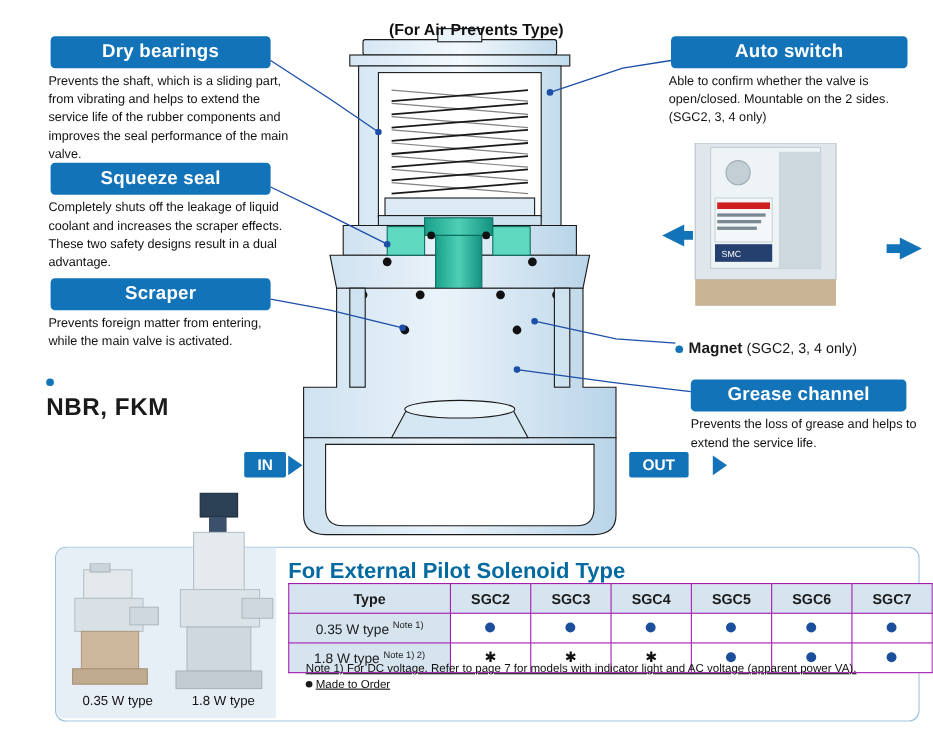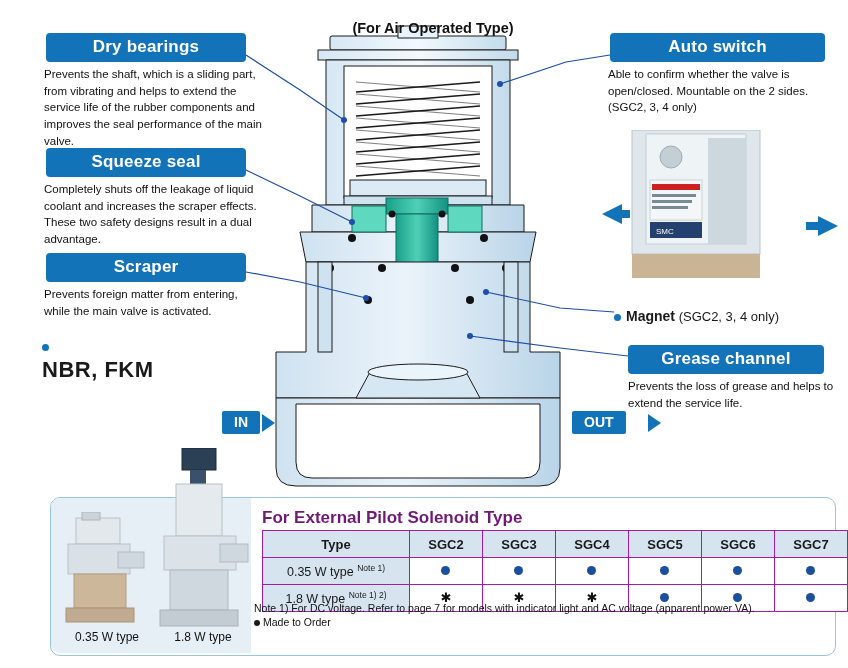--- a/index.html
+++ b/index.html
@@ -91,21 +91,21 @@
   
   #bottom-panel{
     left:50px;top:497px;width:784px;height:157px;
     border:1px solid #9cc3e0;border-radius:10px;background:#ffffff;
   }
   #bottom-left-bg{
     left:51px;top:498px;width:200px;height:155px;
     background:#e7eff6;border-radius:9px 0 0 9px;
   }
   #pilot-title{
-    left:262px;top:508px;font-size:17px;font-weight:bold;color:#701a75;
+    left:262px;top:508px;font-size:20px;font-weight:bold;color:#0369a1;
   }
   table.pilot{
     position:absolute;left:262px;top:530px;
     border-collapse:collapse;font-size:12.5px;
   }
   table.pilot th, table.pilot td{
     border:1px solid #a21caf;
     text-align:center;
     padding:3px 4px;
     height:20px;
@@ -118,21 +118,21 @@
     width:176px;font-size:12.5px;
   }
   table.pilot td.val{width:74px;background:#ffffff;}
   .sup{font-size:8.5px;vertical-align:super;}
   .mark-dot{
     display:inline-block;width:9px;height:9px;border-radius:50%;
     background:#1b4f9c;
   }
   .mark-star{font-size:13px;color:#111;line-height:9px;}
   #notes{
-    left:254px;top:601px;width:540px;font-size:10.5px;line-height:1.35;color:#111;
+    left:278px;top:601px;width:540px;font-size:10.5px;line-height:1.35;color:#111;text-decoration:underline;
   }
   #notes .dotnote{
     display:inline-block;width:6px;height:6px;border-radius:50%;
     background:#1a1a1a;margin-right:3px;vertical-align:middle;
   }
   .cap{
     font-size:12px;text-align:center;color:#111;
   }
   #cap-035{left:62px;top:630px;width:90px;}
   #cap-18{left:158px;top:630px;width:90px;}
@@ -249,21 +249,21 @@
   <rect x="52" y="76" width="36" height="3" fill="#7a8992"></rect>
   <rect x="50" y="92" width="52" height="16" fill="#24406e"></rect>
   <text x="56" y="104" fill="#ffffff" font-size="8" font-family="Liberation Sans, sans-serif">SMC</text>
   <rect x="32" y="124" width="128" height="24" fill="#c9b596"></rect>
   <rect x="32" y="124" width="128" height="24" fill="#b8a versus" opacity="0"></rect>
 
   <path d="M2 84 L22 74 L22 80 L30 80 L30 88 L22 88 L22 94 Z" fill="#1273b8"></path>
   <path d="M238 96 L218 86 L218 92 L206 92 L206 100 L218 100 L218 106 Z" fill="#1273b8"></path>
 </svg>
 
-<div class="abs" id="air-title">(For Air Operated Type)</div>
+<div class="abs" id="air-title">(For Air Prevents Type)</div>
 
 <div class="abs hdr" id="dry-bearings-hdr">Dry bearings</div>
 <div class="abs body-txt" id="dry-bearings-txt">Prevents the shaft, which is a sliding part, from vibrating and helps to extend the service life of the rubber components and improves the seal performance of the main valve.</div>
 
 <div class="abs hdr" id="squeeze-seal-hdr">Squeeze seal</div>
 <div class="abs body-txt" id="squeeze-seal-txt">Completely shuts off the leakage of liquid coolant and increases the scraper effects. These two safety designs result in a dual advantage.</div>
 
 <div class="abs hdr" id="scraper-hdr">Scraper</div>
 <div class="abs body-txt" id="scraper-txt">Prevents foreign matter from entering, while the main valve is activated.</div>
 

